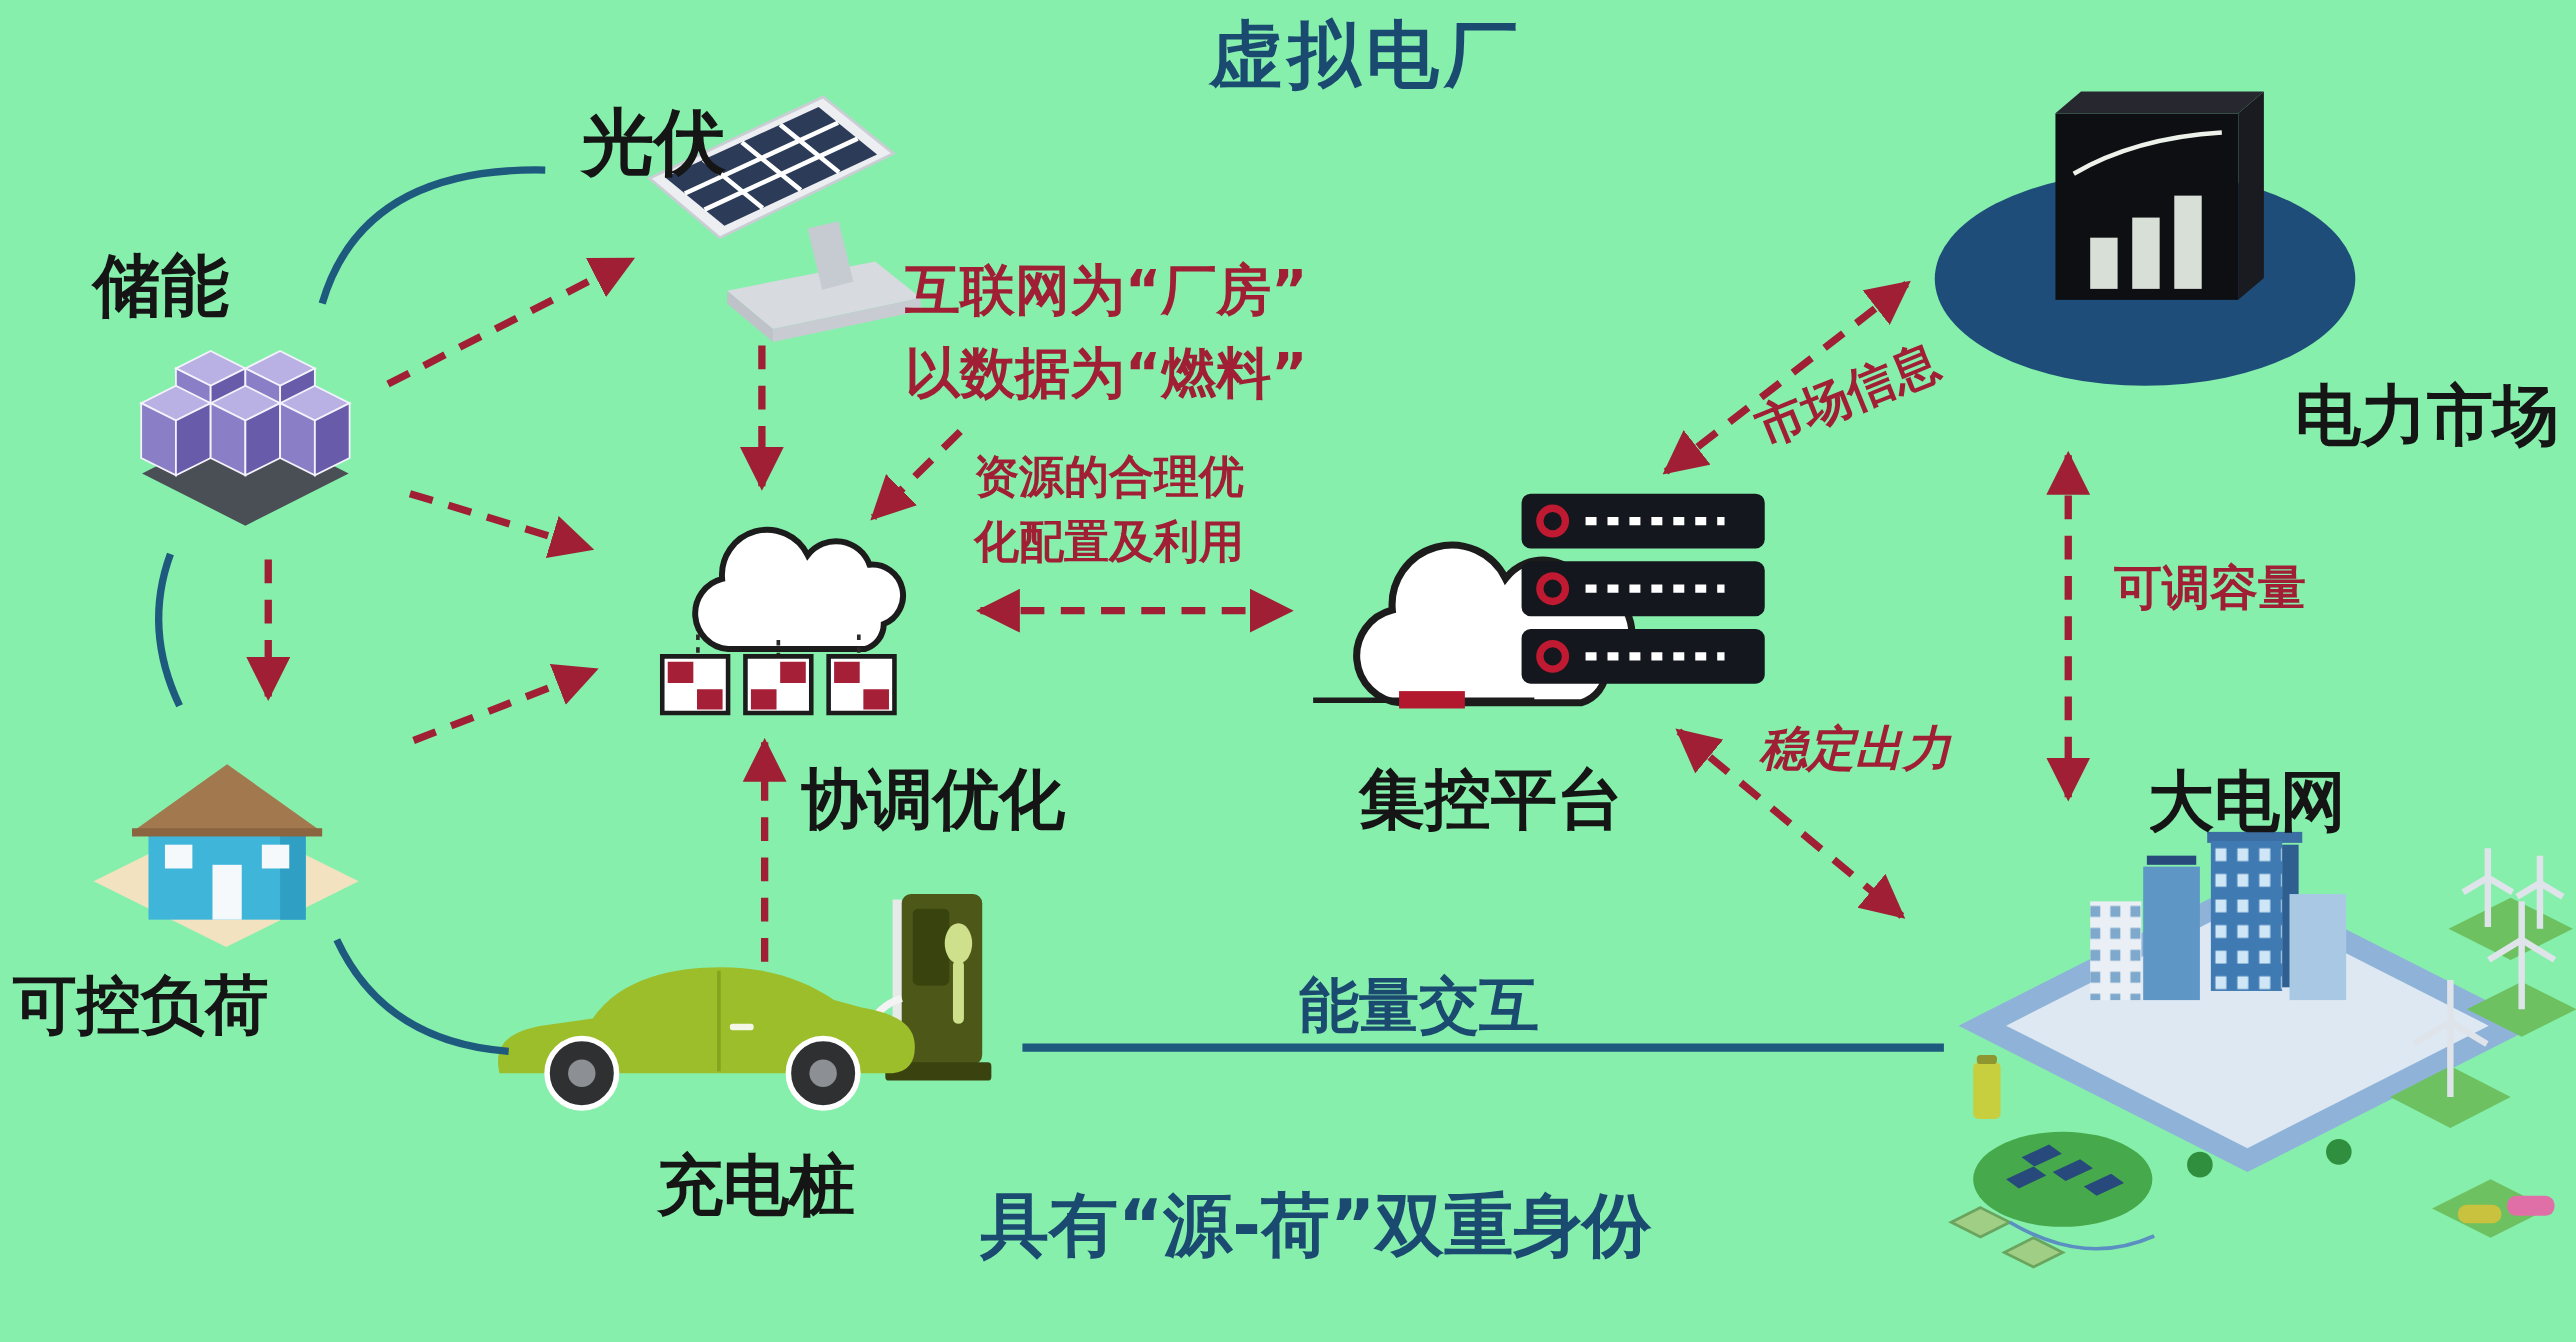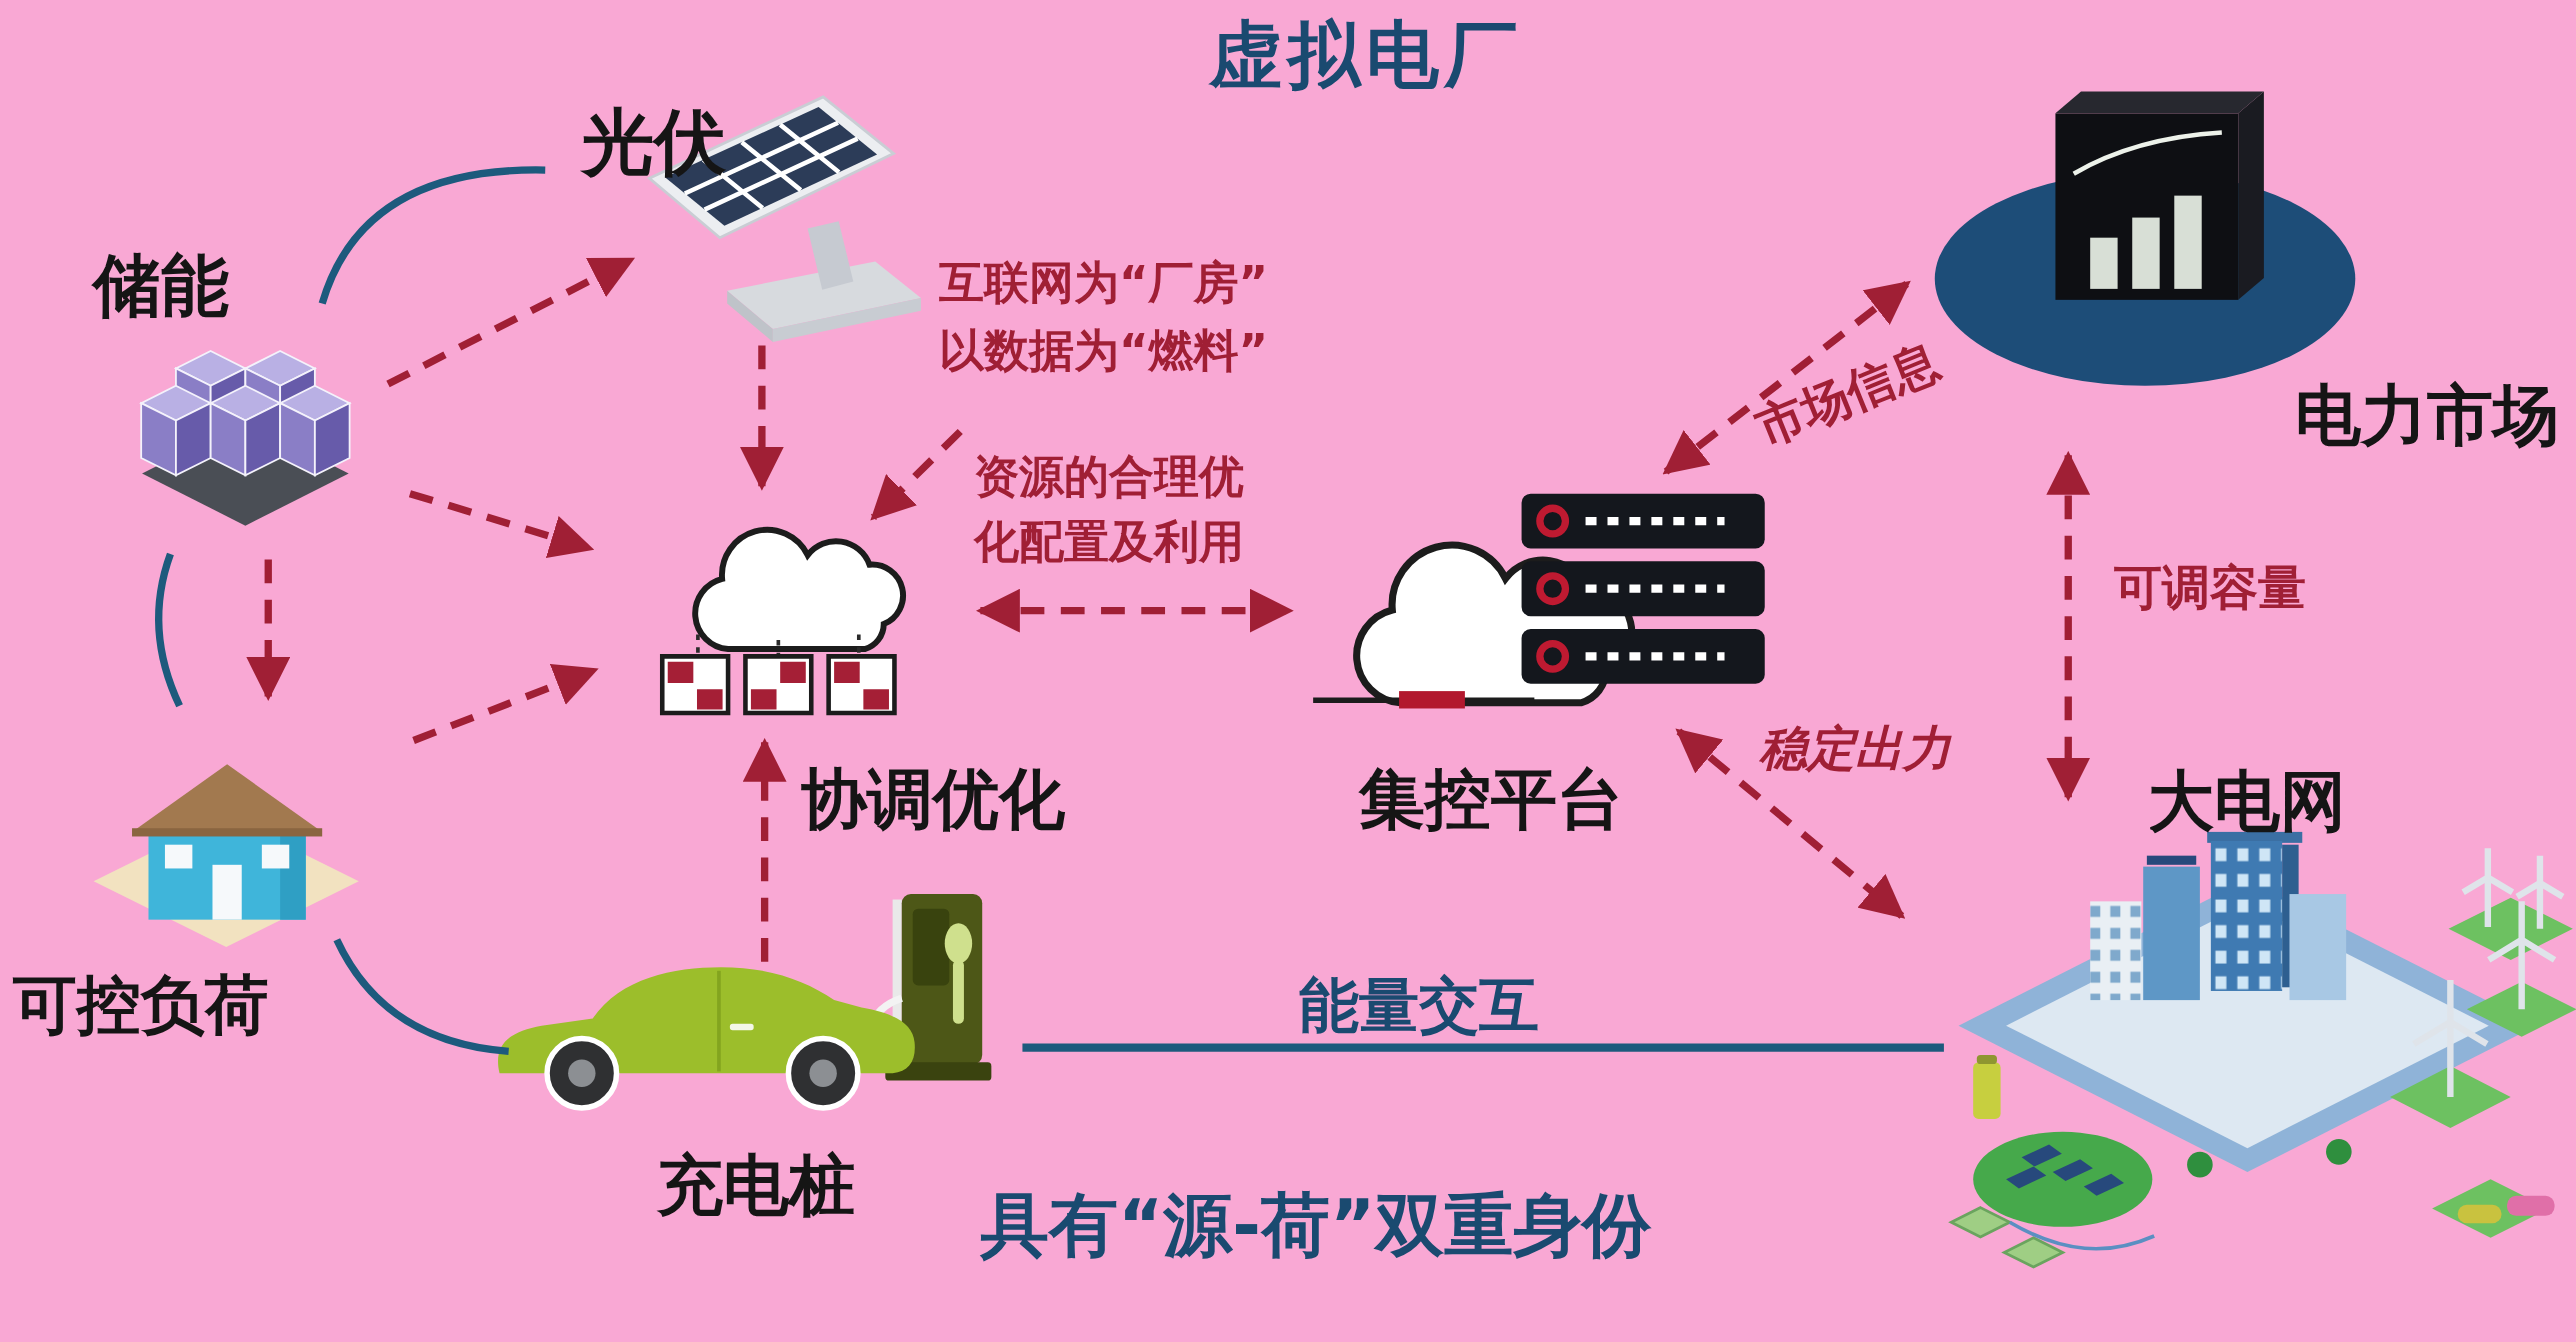--- a/index.html
+++ b/index.html
@@ -2,21 +2,21 @@
 <html lang="zh" style="--accent-blue: #1a4a70; --line-blue: #1d5a7d; --crimson: #a01f35;font-size:14.6px"><head>
 <meta charset="utf-8">
 <style>
   :root{
     --accent-blue:#1a4a70;
     --line-blue:#1d5a7d;
     --crimson:#a01f35;
   }
   html,body{margin:0;padding:0;background:#ffffff;}
   .canvas{
-    position:relative;width:2576px;height:1342px;background:#f9a8d4;overflow:hidden;
+    position:relative;width:2576px;height:1342px;background:#86efac;overflow:hidden;
     font-family:"DejaVu Sans","Liberation Sans",sans-serif;
   }
   svg.layer{position:absolute;left:0;top:0;}
   .lbl{position:absolute;font-weight:700;white-space:nowrap;color:#151515;}
   .lbl.center{text-align:center;}
   .lbl.blue{color:var(--accent-blue);}
   .lbl.red{color:var(--crimson);}
   .mk{fill:var(--crimson);}
   .dash-red{stroke:var(--crimson);}
   .link-blue{stroke:var(--line-blue);}
@@ -199,21 +199,21 @@
 
 <div class="lbl" style="left:582px;top:95px;font-size:72px;">光伏</div>
 <div class="lbl" style="left:73px;top:241px;font-size:68px;margin-left:20px;">储能</div>
 <div class="lbl" style="left:12.8px;top:962px;font-size:64px;">可控负荷</div>
 <div class="lbl" style="left:633px;top:1141px;font-size:66px;margin-left:24px;">充电桩</div>
 <div class="lbl" style="left:801px;top:755px;font-size:66px;">协调优化</div>
 <div class="lbl" style="left:1359px;top:755px;font-size:66px;">集控平台</div>
 <div class="lbl" style="left:2295px;top:371px;font-size:66px;">电力市场</div>
 <div class="lbl" style="left:2132px;top:757px;font-size:66px;margin-left:16px;">大电网</div>
 
-<div class="lbl red center" style="left:905px;top:249px;width:397px;font-size:45px;line-height:1.5;">
+<div class="lbl red center" style="left:905px;top:249px;width:397px;font-size:55px;line-height:1.5;">
   <div>互联网为“厂房”</div>
   <div>以数据为“燃料”</div>
 </div>
 
 <div class="lbl red center" style="left:940px;top:444px;width:338px;font-size:45px;line-height:1.45;">
   <div>资源的合理优</div>
   <div>化配置及利用</div>
 </div>
 
 <div class="lbl red" style="left:1759px;top:399px;font-size:48px;transform:rotate(-22deg);transform-origin:0 50%;">市场信息</div>

